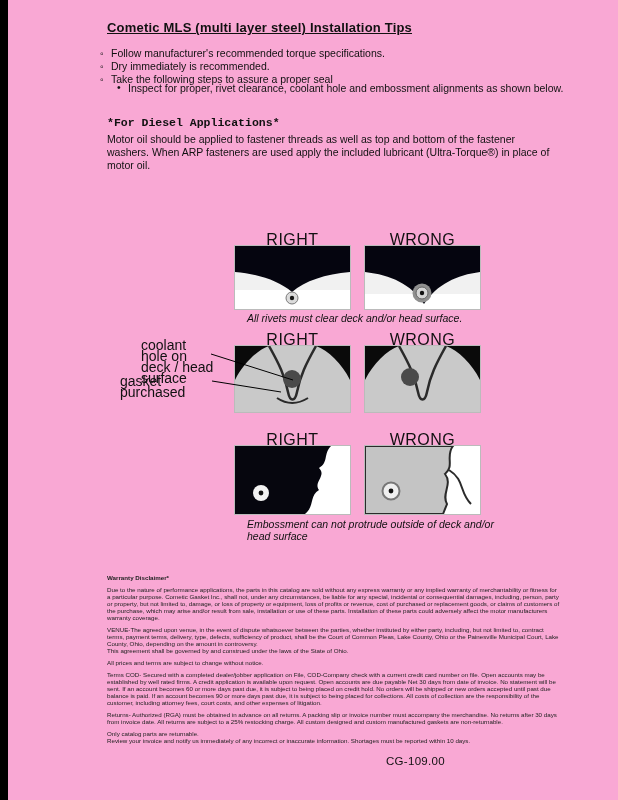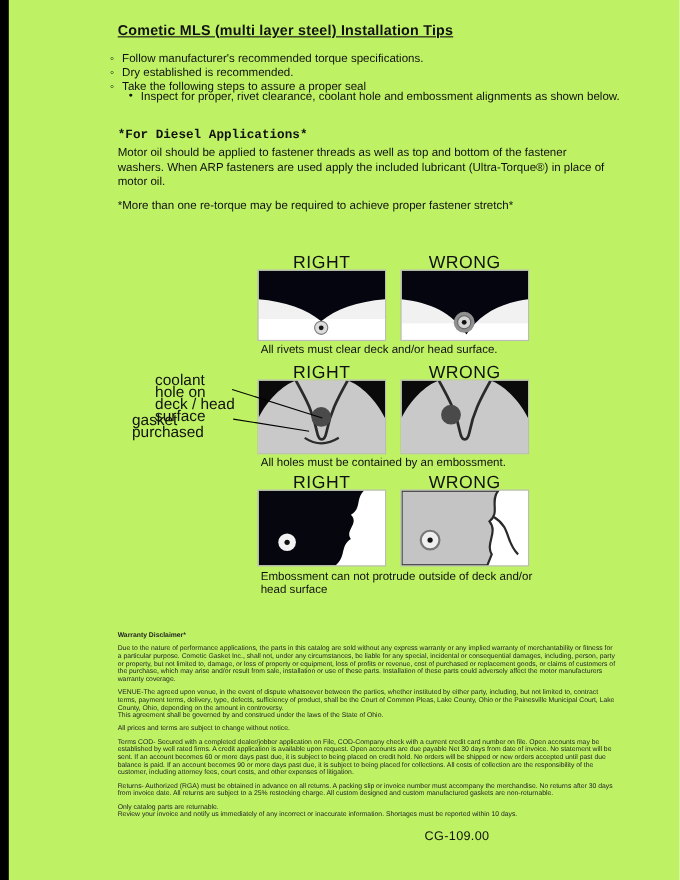--- a/index.html
+++ b/index.html
@@ -1,67 +1,66 @@
 <!DOCTYPE html>
 <html><head>
 <meta charset="utf-8">
 <style>
   html,body{margin:0;padding:0;background:#ffffff;}
   .page{
-    position:relative;width:618px;height:800px;background:#bef264;
+    position:relative;width:618px;height:800px;background:#f9a8d4;
     font-family:"Liberation Sans",sans-serif;color:#111;overflow:hidden;
   }
   .left-bar{position:absolute;left:0;top:0;width:8px;height:100%;background:#000;}
   .title{
     position:absolute;left:107px;top:20px;font-size:13px;font-weight:bold;
     text-decoration:underline;letter-spacing:.2px;
   }
   .bullets{position:absolute;left:96px;top:43px;width:470px;margin:4px;padding:0;list-style:none;}
   .bullets li{position:relative;font-size:10.5px;line-height:13px;padding-left:11px;}
   .bullets li::before{content:"◦";position:absolute;left:0;top:0;}
   .subbullets{position:absolute;left:117px;top:82px;width:460px;margin:0;padding:0;list-style:none;}
   .subbullets li{position:relative;font-size:10.5px;line-height:13px;padding-left:11px;}
   .subbullets li::before{content:"•";position:absolute;left:0;top:-1px;}
   .diesel-heading{position:absolute;left:107px;top:116px;font-size:11.5px;font-weight:bold;font-family:Liberation Mono, monospace;}
   .paras{position:absolute;left:107px;top:133px;width:452px;}
   .paras p{margin:0 0 9px 0;font-size:10.5px;line-height:13px;}
   .dg-labels{position:absolute;left:235px;width:245px;display:flex;gap:15px;}
   .dg-labels span{width:115px;text-align:center;font-size:16px;letter-spacing:.5px;}
   .dg-panels{position:absolute;left:235px;width:245px;display:flex;gap:15px;}
   .panel{width:115px;background:#eee;outline:1px solid #bbb;}
-  .caption{position:absolute;left:237px;font-size:10.5px;line-height:12px;}
+  .caption{position:absolute;left:247px;font-size:10.5px;line-height:12px;font-style:italic;}
   .annot{position:absolute;font-size:14px;line-height:11px;}
   .annot-lines{position:absolute;z-index:5;pointer-events:none;}
   .legal{position:absolute;left:107px;top:574px;width:453px;}
   .legal-heading{font-size:7px;font-weight:bold;margin:0 0 4px 0;}
   .legal p{margin:0 0 5px 0;font-size:6.2px;line-height:7px;white-space:pre-line;color:#222;}
   .footer-code{position:absolute;left:386px;top:755px;font-size:11.5px;letter-spacing:.3px;}
 </style>
 </head>
 <body>
 
 <div class="page">
   <div class="left-bar"></div>
 
   <div class="title">Cometic MLS (multi layer steel) Installation Tips</div>
 
   <ul class="bullets">
     <li>Follow manufacturer's recommended torque specifications.</li>
-    <li>Dry established is recommended.</li>
+    <li>Dry immediately is recommended.</li>
     <li>Take the following steps to assure a proper seal</li>
   </ul>
   <ul class="subbullets">
     <li>Inspect for proper, rivet clearance, coolant hole and embossment alignments as shown below.</li>
   </ul>
 
   <div class="diesel-heading">*For Diesel Applications*</div>
 
   <div class="paras">
     <p>Motor oil should be applied to fastener threads as well as top and bottom of the fastener washers. When ARP fasteners are used apply the included lubricant (Ultra-Torque®) in place of motor oil.</p>
-    <p>*More than one re-torque may be required to achieve proper fastener stretch*</p>
   </div>
 
   <div class="dg-labels" style="top:231px;">
     <span>RIGHT</span>
     <span>WRONG</span>
   </div>
   <div class="dg-panels" style="top:246px;">
     <svg class="panel" width="115" height="63" viewBox="0 0 115 63">
       <rect width="115" height="63" fill="#f1f1f1"></rect>
       <rect y="44" width="115" height="19" fill="#ffffff"></rect>
@@ -100,21 +99,20 @@
       <path d="M42,52 Q57,62 73,52" stroke="#2a2a2a" stroke-width="2" fill="none"></path>
     </svg>
     <svg class="panel" width="115" height="66" viewBox="0 0 115 66">
       <rect width="115" height="66" fill="#c9c9c9"></rect>
       <path d="M0,0 H34 C22,4 8,18 0,34 Z" fill="#0a0a0a"></path>
       <path d="M115,0 H81 C93,4 107,18 115,34 Z" fill="#0a0a0a"></path>
       <path d="M34,0 C44,18 50,30 53,46 C55,56 60,56 62,46 C65,30 71,18 81,0" fill="none" stroke="#2a2a2a" stroke-width="2.5"></path>
       <circle cx="45" cy="31" r="9" fill="#4a4a4a"></circle>
     </svg>
   </div>
-  <div class="caption" style="top:415px;">All holes must be contained by an embossment.</div>
 
   <div class="dg-labels" style="top:431px;">
     <span>RIGHT</span>
     <span>WRONG</span>
   </div>
   <div class="dg-panels" style="top:446px;">
     <svg class="panel" width="115" height="68" viewBox="0 0 115 68">
       <rect width="115" height="68" fill="#ffffff"></rect>
       <path d="M0,0 H96 C88,8 94,16 84,22 C92,30 78,36 84,44 C74,50 80,60 70,68 H0 Z" fill="#06060e"></path>
       <circle cx="26" cy="47" r="8" fill="#f2f2f2"></circle>

